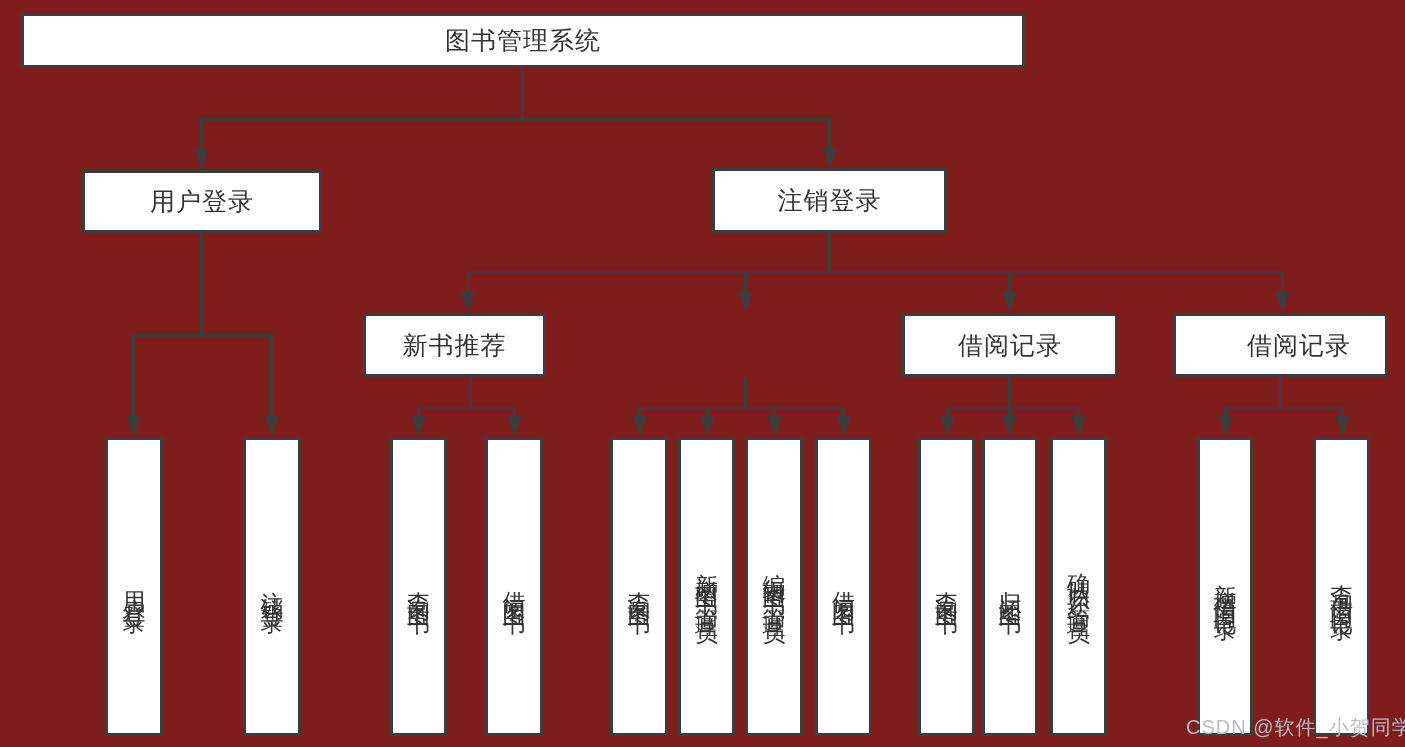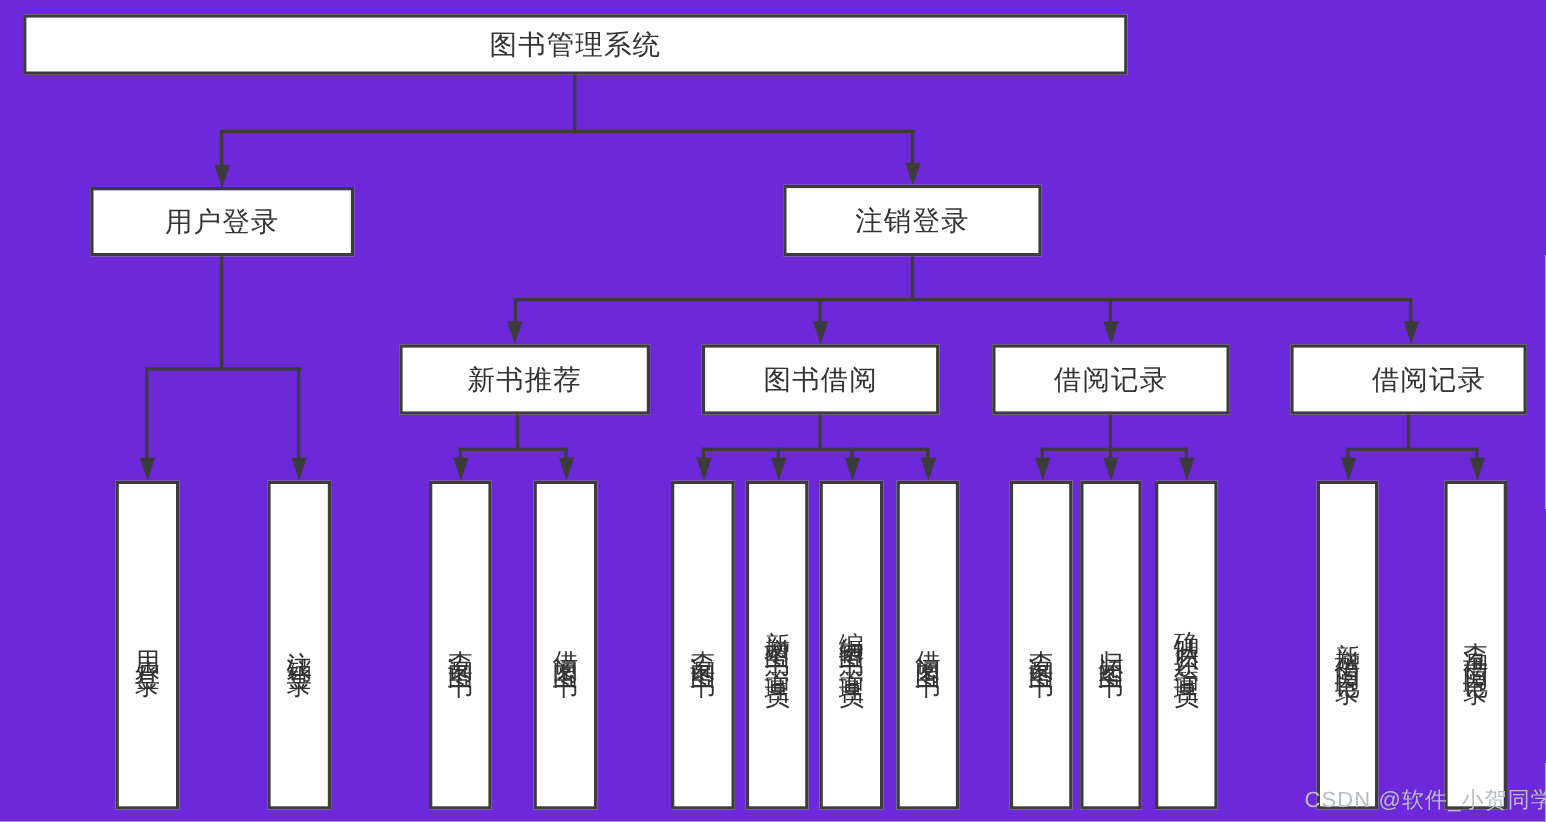--- a/index.html
+++ b/index.html
@@ -1,17 +1,17 @@
 <!DOCTYPE html>
 <html><head>
 <meta charset="utf-8">
 <style>
   html,body{margin:0;padding:0;background:#ffffff;}
   body{font-family:"Liberation Sans","DejaVu Sans",sans-serif;}
-  .stage{position:relative;width:1405px;height:747px;background:#6d28d9;overflow:hidden;}
+  .stage{position:relative;width:1405px;height:747px;background:#7f1d1d;overflow:hidden;}
   .box{position:absolute;box-sizing:border-box;border:3px solid #3c3c3c;background:#ffffff;
        display:flex;align-items:center;justify-content:center;color:#333333;}
   .hbox{font-size:25px;letter-spacing:1px;white-space:nowrap;}
   .vbox{writing-mode:vertical-rl;text-orientation:mixed;font-size:23px;letter-spacing:7px;line-height:1;}
   .vline{position:absolute;width:3px;background:#3c3c3c;}
   .hline{position:absolute;height:3px;background:#3c3c3c;}
   .arrow{position:absolute;width:0;height:0;border-left:7px solid transparent;
          border-right:7px solid transparent;border-top:21px solid #3c3c3c;}
   .watermark{position:absolute;left:1186px;top:714px;font-size:20px;color:#b7bdc4;
              letter-spacing:1px;white-space:nowrap;z-index:5;}
@@ -44,22 +44,21 @@
   <div class="hline" style="left:467px;top:271px;width:817px;"></div>
   <div class="vline" style="left:467px;top:271px;height:24px;"></div>
   <div class="arrow" style="left:461px;top:292px;"></div>
   <div class="vline" style="left:744px;top:271px;height:24px;"></div>
   <div class="arrow" style="left:739px;top:292px;"></div>
   <div class="vline" style="left:1008px;top:271px;height:24px;"></div>
   <div class="arrow" style="left:1003px;top:292px;"></div>
   <div class="vline" style="left:1281px;top:271px;height:24px;"></div>
   <div class="arrow" style="left:1276px;top:292px;"></div>
 
-  <div class="box hbox" style="left:363px;top:313px;width:228px;height:64px;">新书推荐</div>
-  <div class="box hbox" style="left:638px;top:313px;width:216px;height:64px;">图书借阅</div>
+  <div class="box hbox" style="left:363px;top:313px;width:183px;height:64px;">新书推荐</div>
   <div class="box hbox" style="left:902px;top:313px;width:216px;height:64px;">借阅记录</div>
   <div class="box hbox" style="left:1173px;top:313px;width:215px;height:64px;padding-left:37px;">借阅记录</div>
 
   <div class="vline" style="left:469px;top:377px;height:32px;"></div>
   <div class="hline" style="left:417px;top:407px;width:99px;"></div>
   <div class="vline" style="left:417px;top:407px;height:12px;"></div>
   <div class="arrow" style="left:412px;top:416px;"></div>
   <div class="vline" style="left:513px;top:407px;height:12px;"></div>
   <div class="arrow" style="left:508px;top:416px;"></div>
 

